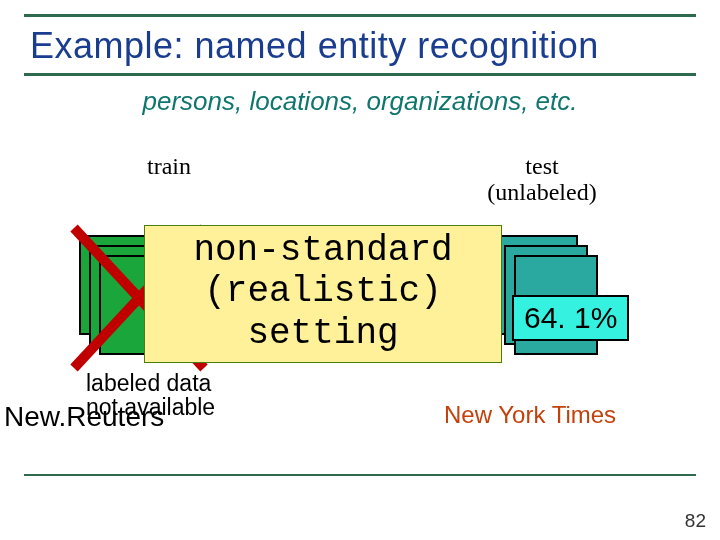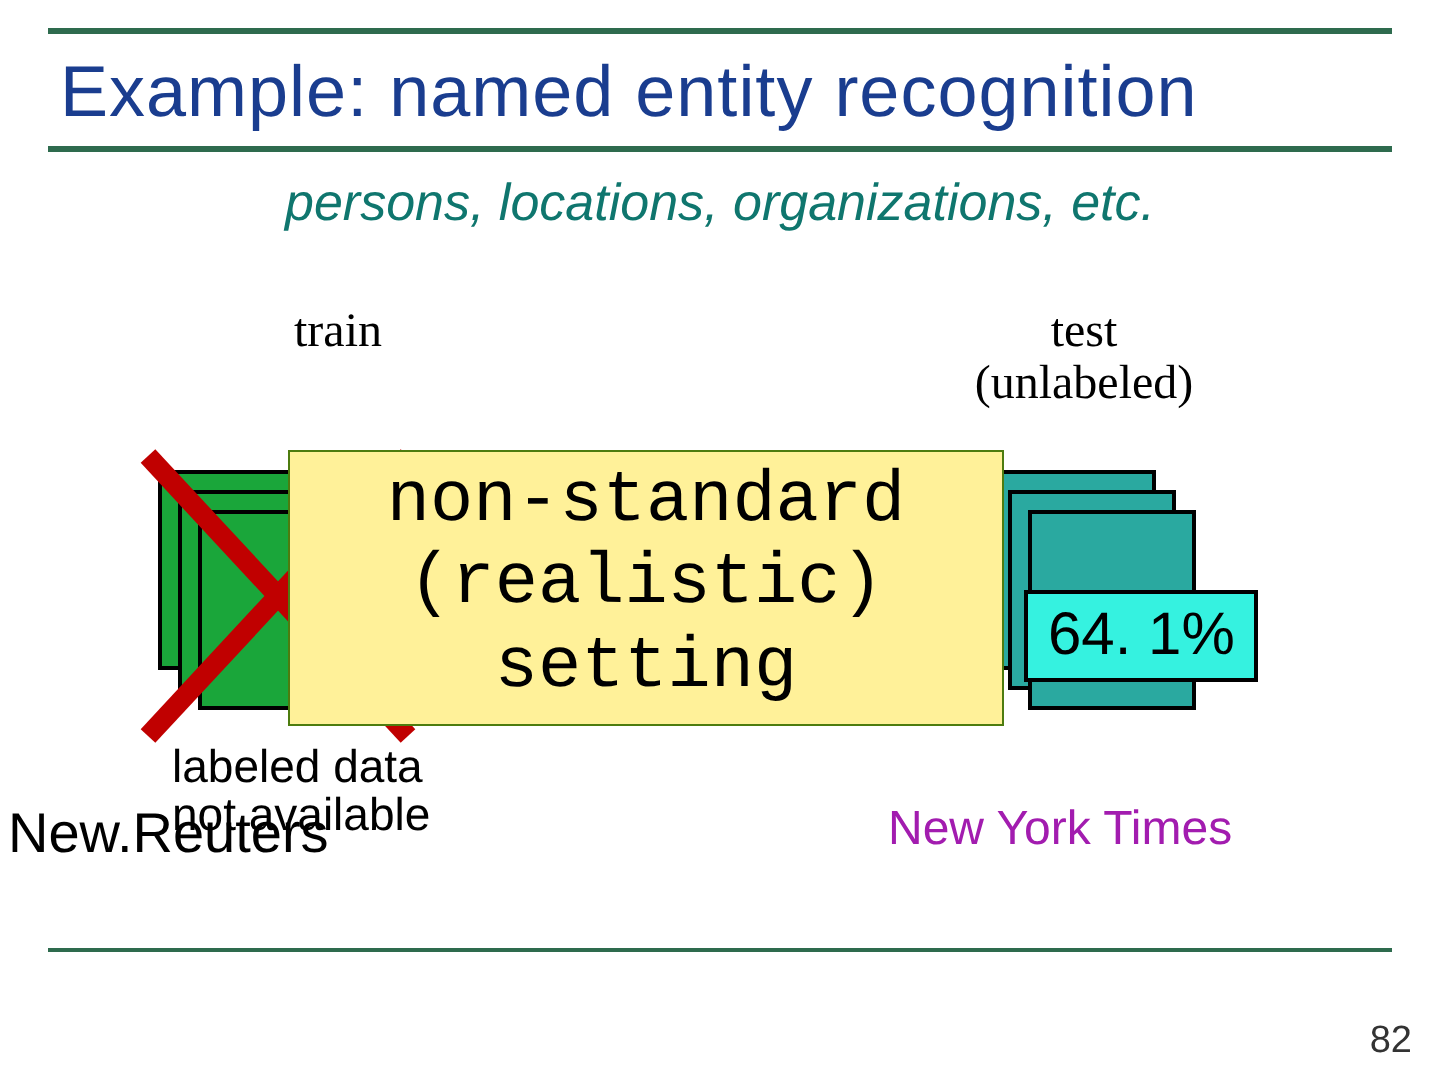--- a/index.html
+++ b/index.html
@@ -135,21 +135,21 @@
     top: 248px;
     font-size: 28px;
     color: #000;
     white-space: nowrap;
   }
   .nyt {
     position: absolute;
     left: 420px;
     top: 248px;
     font-size: 24px;
-    color: #a21caf;
+    color: #c2410c;
   }
 
   
   .bottom-rule {
     position: absolute;
     left: 0;
     top: 460px;
     width: 672px;
     border-top: 2px solid #2e6b4e;
   }

